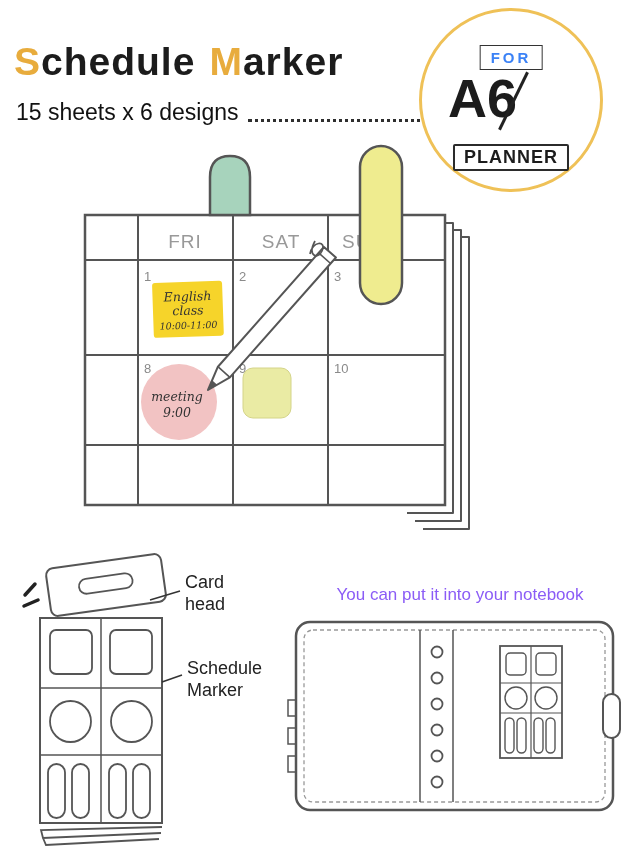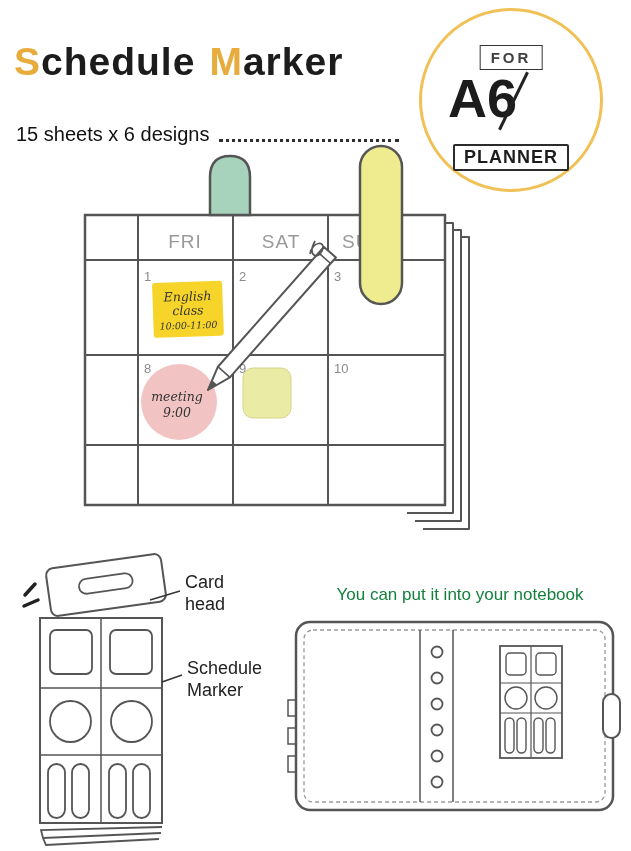--- a/index.html
+++ b/index.html
@@ -9,51 +9,51 @@
     font-family:"Liberation Sans", sans-serif; color:#1c1c1c;
   }
   .title {
     position:absolute; left:14px; top:40px; font-size:39px; font-weight:bold;
     letter-spacing:1px; color:#1c1c1c; white-space:nowrap;
   }
   .title .accent { color:#E8AC3D; }
   .title .word2 { margin-left:14px; }
   .subtitle {
     position:absolute; left:16px; top:99px; display:flex; align-items:flex-end;
-    font-size:20px; color:#111;margin-top:24px;
+    font-size:23px; color:#111;
   }
   .dots { width:180px; border-bottom:3px dotted #2e2e2e; margin:0 0 4px 10px; }
 
   .badge {
     position:absolute; left:419px; top:8px; width:184px; height:184px;
     border:3px solid #EFC157; border-radius:50%; background:#fff;
   }
   .badge .for-box {
     position:absolute; left:50%; top:34px; transform:translateX(-50%);
     border:1.5px solid #333; padding:0 10px; font-size:15px; font-weight:bold;
-    letter-spacing:3px; line-height:23px; color:#404040; white-space:nowrap;
+    letter-spacing:3px; line-height:23px; color:#3b82f6; white-space:nowrap;
   }
   .badge .size-a { position:absolute; left:26px; top:56px; font-size:54px; font-weight:bold; }
   .badge .size-b { position:absolute; left:101px; top:74px; font-size:45px; font-weight:bold; }
   .badge .slash {
     position:absolute; left:90px; top:58px; width:3px; height:64px;
     background:#222; transform:rotate(26deg);
   }
   .badge .planner-box {
     position:absolute; left:50%; top:133px; transform:translateX(-50%);
     border:2px solid #2b2b2b; border-radius:2px; padding:1px 9px;
     font-size:18px; font-weight:bold; letter-spacing:1px; white-space:nowrap;
   }
 
   .calendar-svg  { position:absolute; left:60px;  top:140px; width:420px; height:390px; }
   .packaging-svg { position:absolute; left:10px;  top:548px; width:270px; height:300px; }
   .notebook-svg  { position:absolute; left:285px; top:610px; width:340px; height:220px; }
   .notebook-caption {
     position:absolute; left:295px; top:585px; width:330px; text-align:center;
-    font-size:17px; color:#15803d;
+    font-size:17px; color:#8b5cf6;
   }
 
   svg text { font-family:"Liberation Sans", sans-serif; }
   .day-labels text  { font-size:19px; fill:#999999; letter-spacing:1px; }
   .date-labels text { font-size:13px; fill:#8a8a8a; }
   .hand { font-family:"DejaVu Serif", serif; font-style:italic; font-size:12.5px; fill:#333; }
   .hand-small { font-family:"DejaVu Serif", serif; font-style:italic; font-size:9.5px; fill:#333; }
   text.label { font-size:18px; fill:#222; }
 </style>
 </head>

